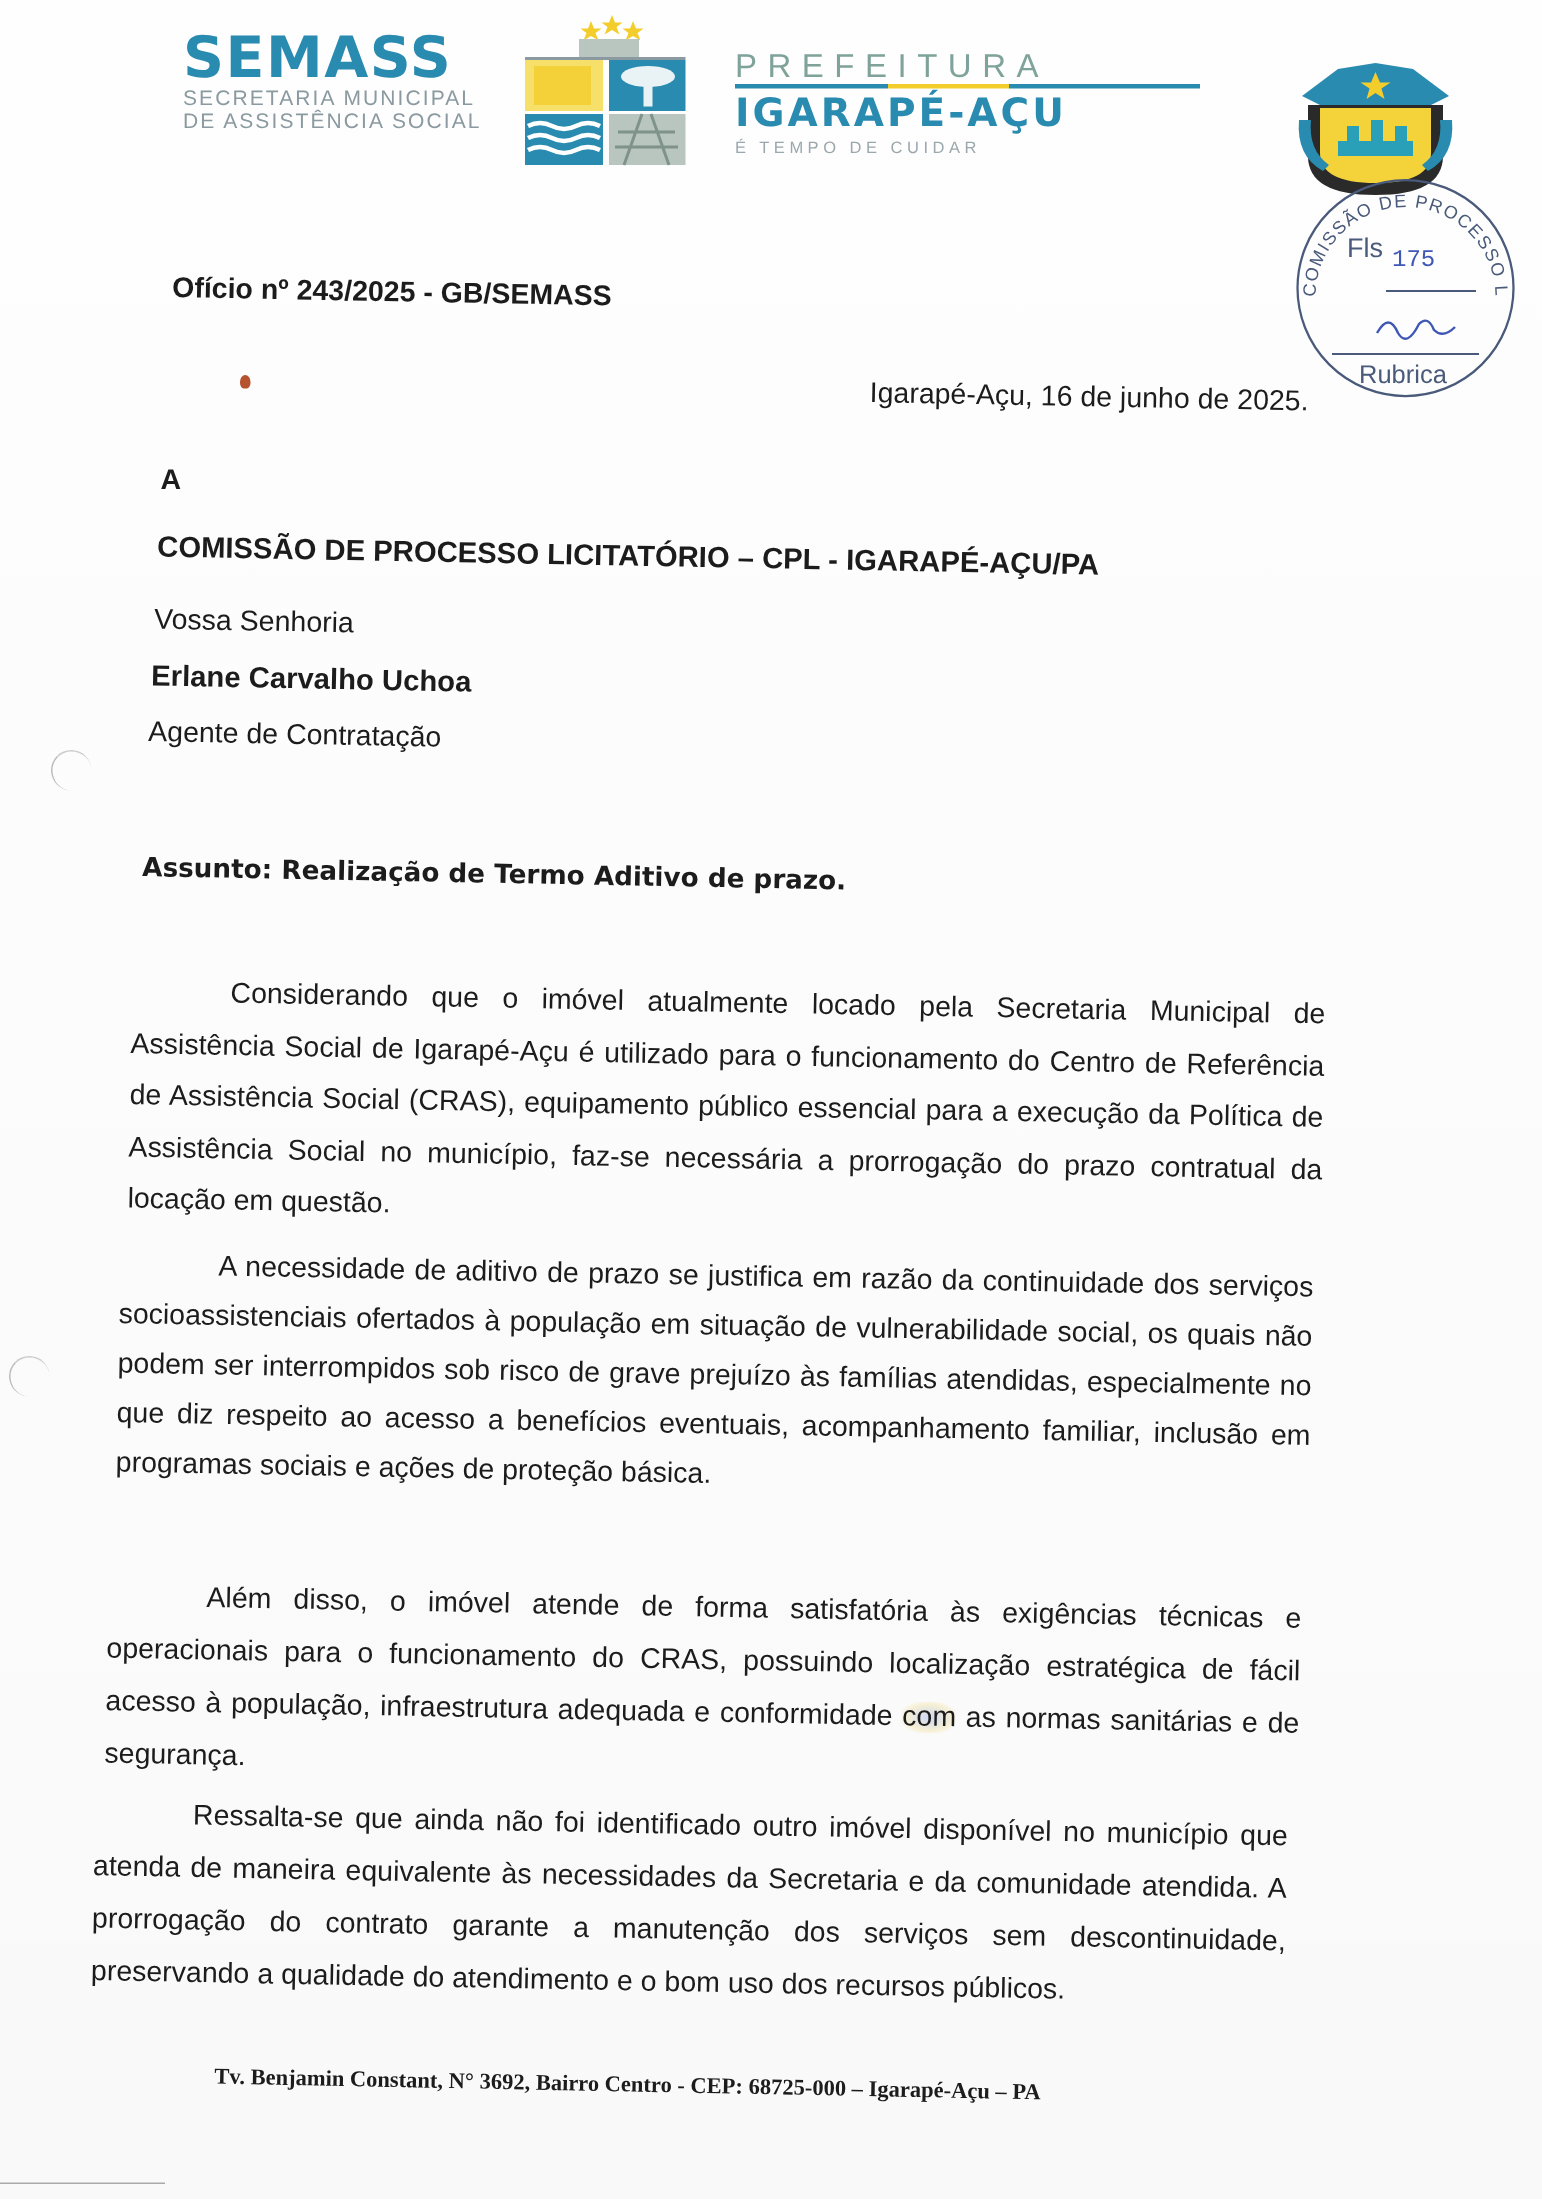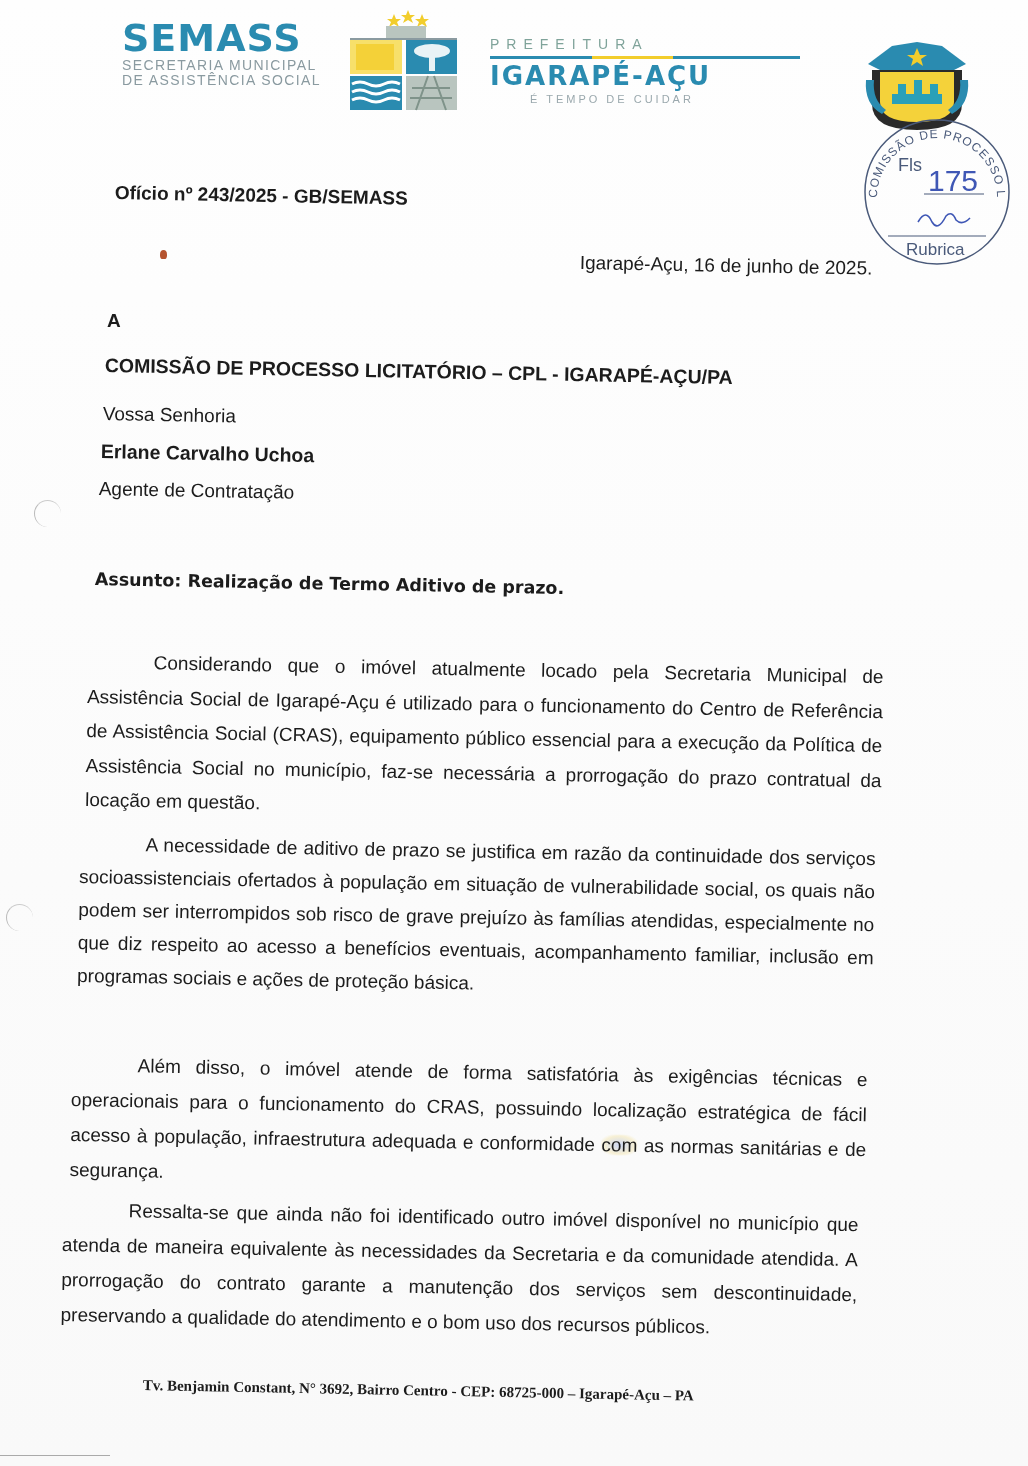--- a/index.html
+++ b/index.html
@@ -21,33 +21,33 @@
     .semass .big {
       font-family: "DejaVu Sans", sans-serif; font-weight: bold;
       font-size: 38px; letter-spacing: 1px; color: #2a8bb0; line-height: 40px;
     }
     .semass .small {
       font-size: 14px; color: #8a9aa0; letter-spacing: 1.4px; line-height: 15px;
     }
     .crest { position: absolute; left: 346px; top: 8px; width: 115px; height: 108px; }
 
     .pref { position: absolute; left: 490px; top: 34px; }
-    .pref .t1 { font-size: 14px; letter-spacing: 7px; color: #7fa39a; line-height: 20px; }
+    .pref .t1 { font-size: 22px; letter-spacing: 7px; color: #7fa39a; line-height: 20px; }
     .pref .bar { height: 3px; width: 310px; margin-top: 2px;
       background: linear-gradient(90deg, #2a8bb0 0%, #2a8bb0 33%, #f2cd2c 33%, #f2cd2c 59%, #2a8bb0 59%); }
     .pref .t2 { font-family: "DejaVu Sans", sans-serif; font-weight: bold; font-size: 26px;
       letter-spacing: 2px; color: #2a8bb0; line-height: 34px; }
-    .pref .t3 { font-size: 11px; letter-spacing: 3px; color: #9aa8ad; line-height: 12px; margin-left: 40px; }
+    .pref .t3 { font-size: 11px; letter-spacing: 3px; color: #9aa8ad; line-height: 12px; }
 
     .seal { position: absolute; left: 862px; top: 40px; width: 110px; height: 92px; }
 
     .stamp { position: absolute; left: 860px; top: 118px; width: 154px; height: 150px; }
     .stamp .fls { position: absolute; left: 38px; top: 37px; font-size: 18px; color: #4a5a7a; }
-    .stamp .num { position: absolute; left: 68px; top: 46px; font-size: 30px; color: #3f57b5;
-      font-family: Liberation Sans, sans-serif; }
+    .stamp .num { position: absolute; left: 68px; top: 46px; font-size: 16px; color: #3f57b5;
+      font-family: Liberation Mono, monospace; }
     .stamp .rub { position: absolute; left: 46px; top: 122px; font-size: 17px; color: #4a5a7a; }
 
     
     .oficio { left: 115px; top: 182px; font-weight: bold; font-size: 19px; transform: rotate(1.1deg); }
     .date { left: 580px; top: 252px; font-size: 19px; transform: rotate(1.1deg); }
     .dot { position: absolute; left: 160px; top: 250px; width: 7px; height: 9px; background: #b5532f; border-radius: 50% 50% 40% 40%; }
 
     .to-a { left: 107px; top: 310px; font-size: 19px; font-weight: bold; }
     .cpl { left: 105px; top: 354px; font-size: 19.5px; font-weight: bold; transform: rotate(1.1deg); white-space: nowrap; }
     .vossa { left: 103px; top: 403px; font-size: 19px; transform: rotate(1.1deg); }

